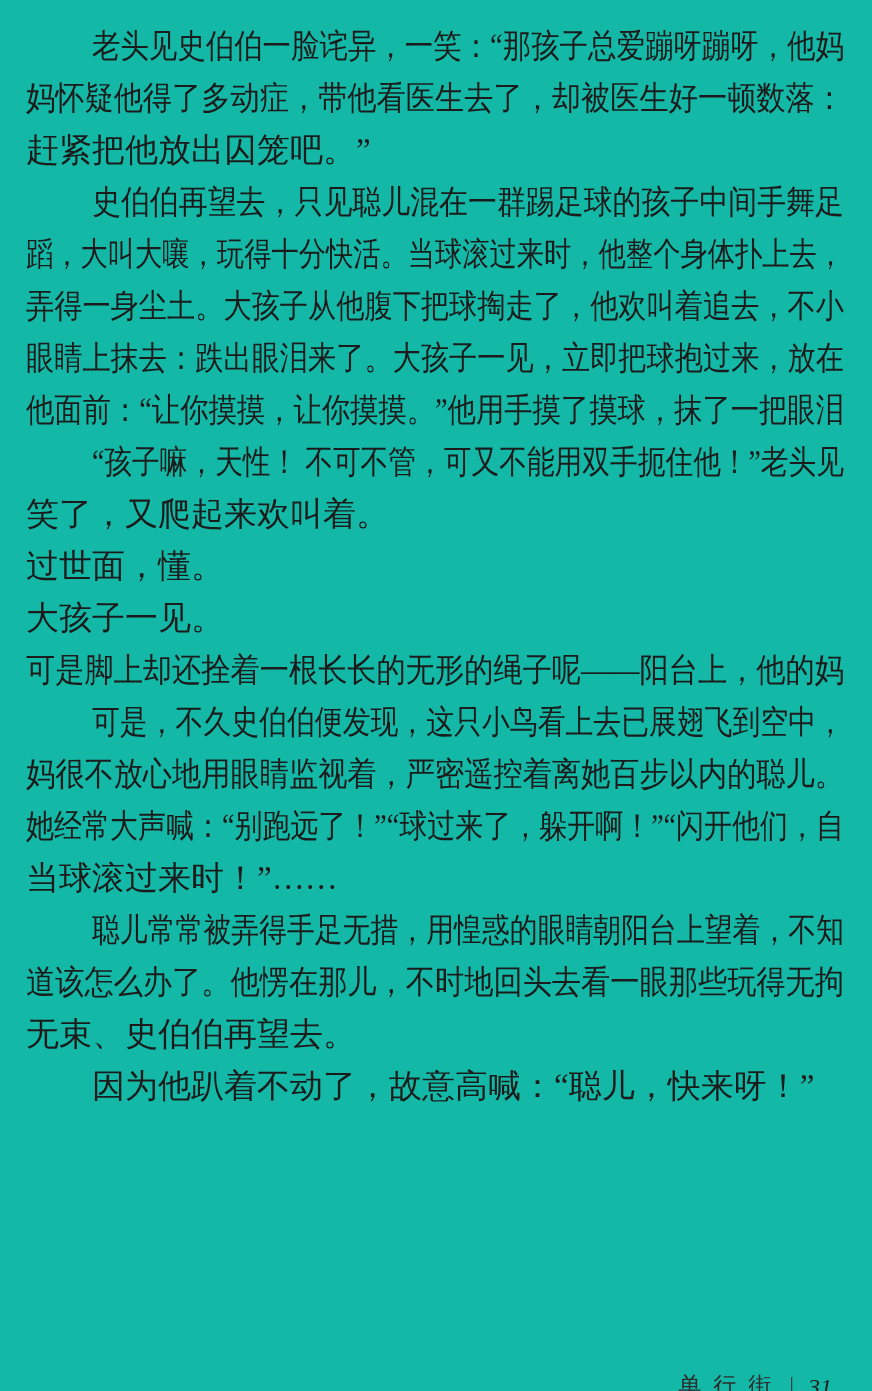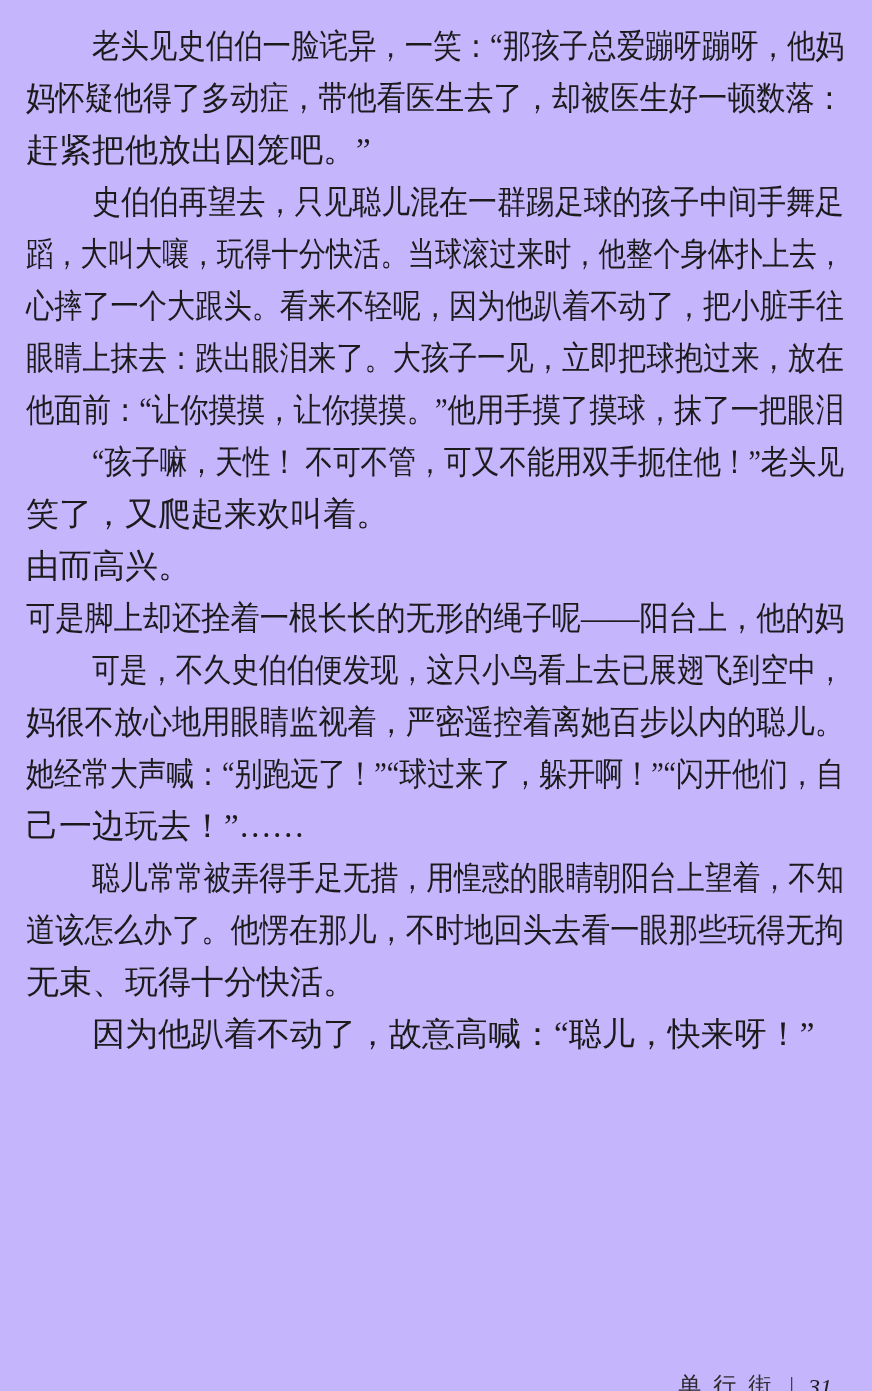--- a/index.html
+++ b/index.html
@@ -5,21 +5,21 @@
   html,body{margin:0;padding:0;}
   body{
     width:872px;height:1391px;
     background:#ffffff;
     font-family:"Liberation Serif","DejaVu Serif",serif;
     overflow:hidden;
     position:relative;
   }
   .page{
     position:absolute;inset:0;
-    background:#c4b5fd;
+    background:#14b8a6;
   }
   .body-text{
     position:absolute;
     left:26px;top:20px;
     width:818px;
     color:#1b1b1b;
   }
   .line{
     display:block;
     height:52px;
@@ -64,34 +64,35 @@
 <body>
 
 <div class="page">
 
   <main class="body-text">
       <div class="line indent"><span style="transform: scaleX(0.861737);">老头见史伯伯一脸诧异，一笑：“那孩子总爱蹦呀蹦呀，他妈</span></div>
       <div class="line"><span style="transform: scaleX(0.885281);">妈怀疑他得了多动症，带他看医生去了，却被医生好一顿数落：</span></div>
       <div class="line last"><span>赶紧把他放出囚笼吧。”</span></div>
       <div class="line indent"><span style="transform: scaleX(0.876457);">史伯伯再望去，只见聪儿混在一群踢足球的孩子中间手舞足</span></div>
       <div class="line"><span style="transform: scaleX(0.826263);">蹈，大叫大嚷，玩得十分快活。当球滚过来时，他整个身体扑上去，</span></div>
-      <div class="line"><span style="transform: scaleX(0.854754);">心摔了一个大跟头。看来不轻呢，因为他趴着不动了，把小脏手往</span></div>
+      <div class="line"><span style="transform: scaleX(0.854754);">弄得一身尘土。大孩子从他腹下把球掏走了，他欢叫着追去，不小</span></div>
       <div class="line"><span style="transform: scaleX(0.854754);">眼睛上抹去：跌出眼泪来了。大孩子一见，立即把球抱过来，放在</span></div>
       <div class="line"><span style="transform: scaleX(0.858075);">他面前：“让你摸摸，让你摸摸。”他用手摸了摸球，抹了一把眼泪</span></div>
       <div class="line indent"><span style="transform: scaleX(0.83971);">“孩子嘛，天性！ 不可不管，可又不能用双手扼住他！”老头见</span></div>
       <div class="line last"><span>笑了，又爬起来欢叫着。</span></div>
-      <div class="line last"><span>由而高兴。</span></div>
+      <div class="line last"><span>过世面，懂。</span></div>
+      <div class="line last"><span>大孩子一见。</span></div>
       <div class="line"><span style="transform: scaleX(0.885281);">可是脚上却还拴着一根长长的无形的绳子呢——阳台上，他的妈</span></div>
       <div class="line indent"><span style="transform: scaleX(0.843996);">可是，不久史伯伯便发现，这只小鸟看上去已展翅飞到空中，</span></div>
       <div class="line"><span style="transform: scaleX(0.885281);">妈很不放心地用眼睛监视着，严密遥控着离她百步以内的聪儿。</span></div>
       <div class="line"><span style="transform: scaleX(0.848328);">她经常大声喊：“别跑远了！”“球过来了，躲开啊！”“闪开他们，自</span></div>
-      <div class="line last"><span>己一边玩去！”……</span></div>
+      <div class="line last"><span>当球滚过来时！”……</span></div>
       <div class="line indent"><span style="transform: scaleX(0.843996);">聪儿常常被弄得手足无措，用惶惑的眼睛朝阳台上望着，不知</span></div>
       <div class="line"><span style="transform: scaleX(0.885281);">道该怎么办了。他愣在那儿，不时地回头去看一眼那些玩得无拘</span></div>
-      <div class="line last"><span>无束、玩得十分快活。</span></div>
+      <div class="line last"><span>无束、史伯伯再望去。</span></div>
       <div class="line indent last"><span>因为他趴着不动了，故意高喊：“聪儿，快来呀！”</span></div>
     </main>
 
   <footer class="page-footer">
     <span class="running-title">单行街</span>
     <span class="footer-sep">|</span>
     <span class="page-num">31</span>
   </footer>
 
 </div>

